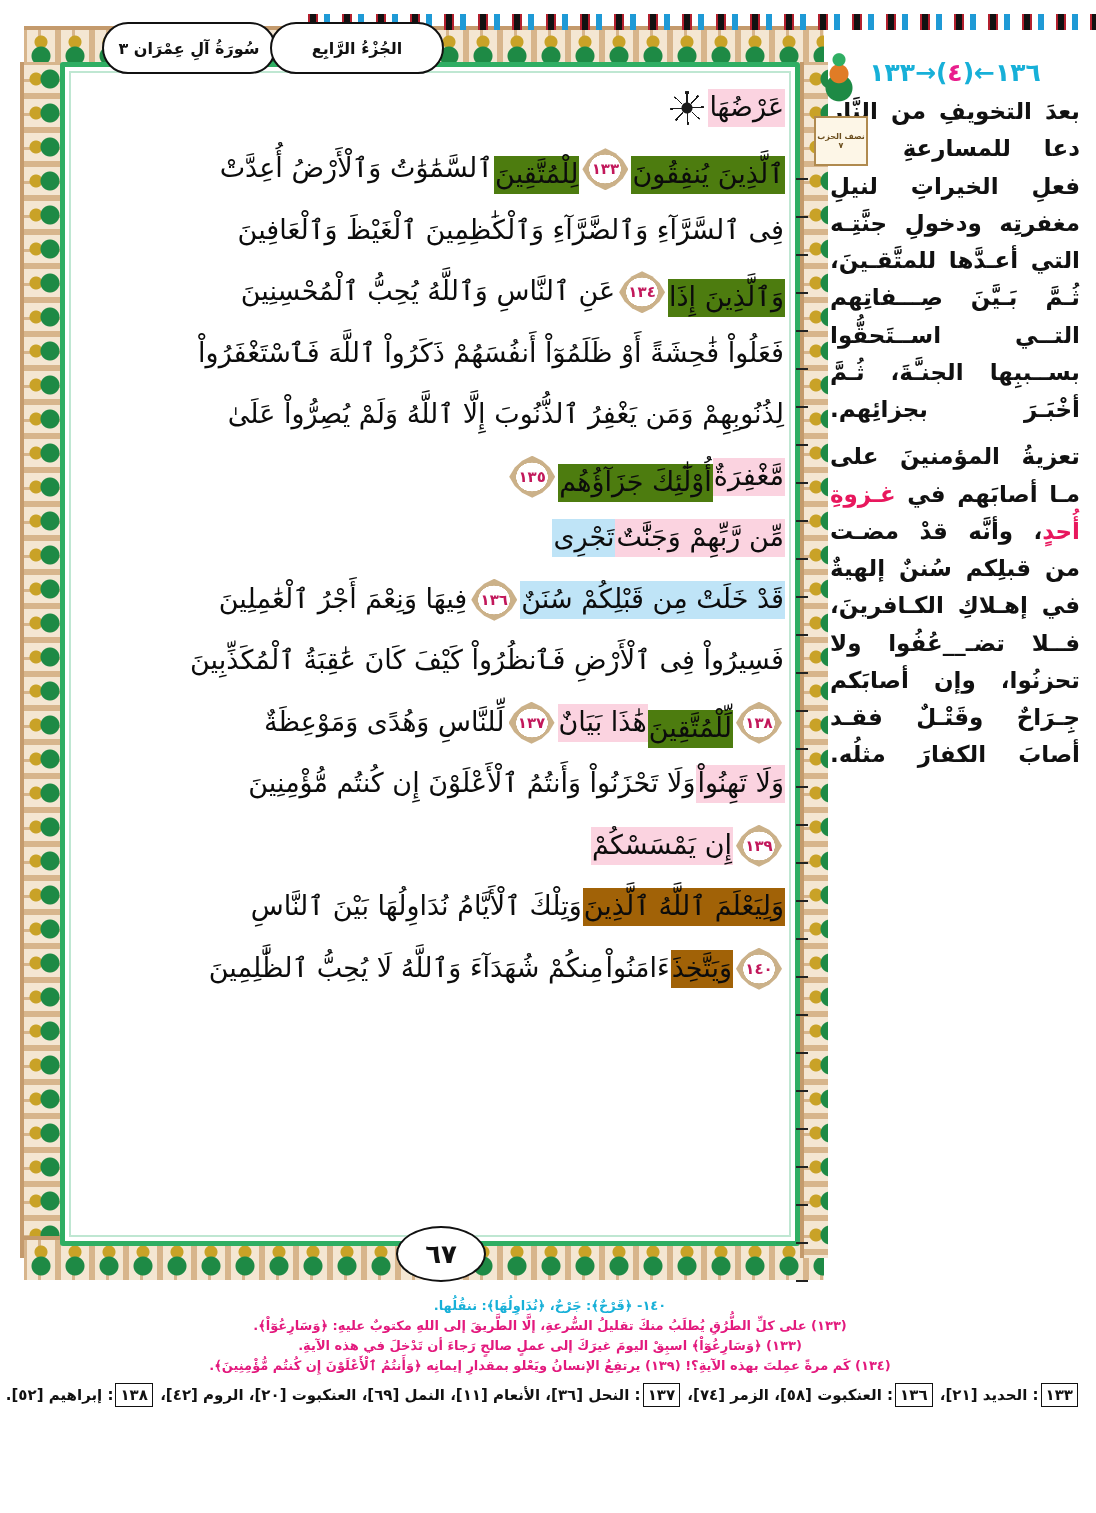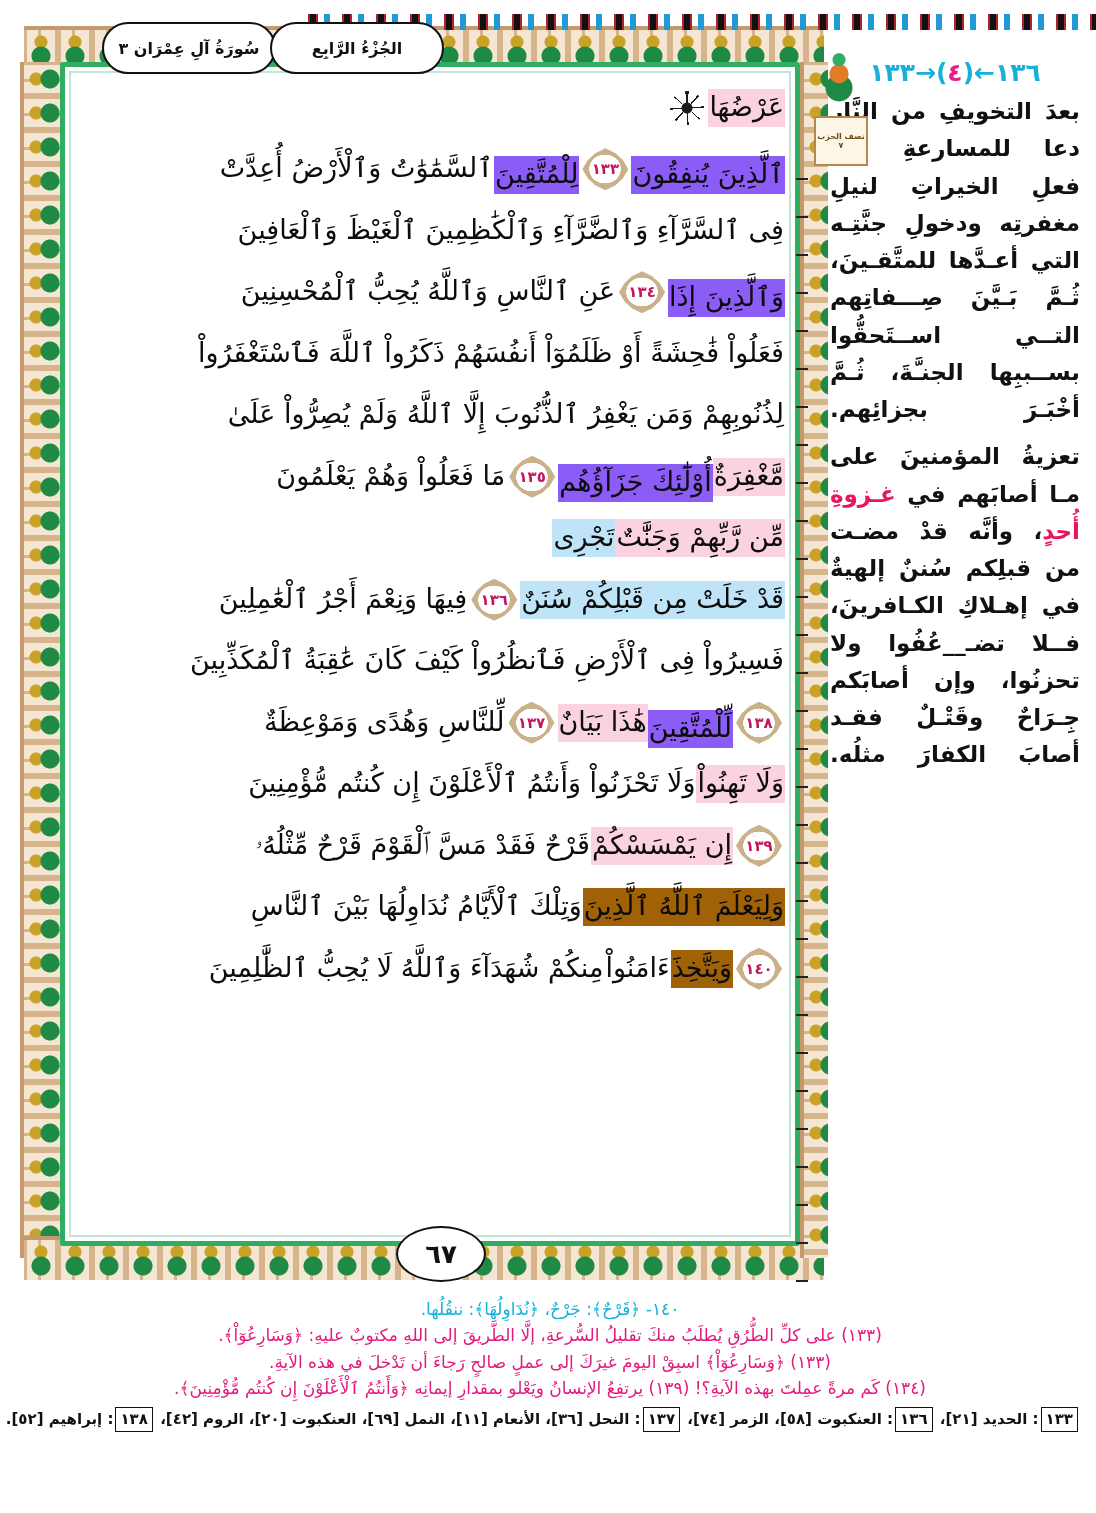--- a/index.html
+++ b/index.html
@@ -78,21 +78,21 @@
     display:flex;align-items:center;justify-content:flex-start;
     direction:rtl;white-space:nowrap;overflow:visible;
   }
   .qline .seg{
     font-family:"DejaVu Sans","Liberation Sans",sans-serif;
     font-size:27px;line-height:1.05;color:#0c0c0c;font-weight:500;
     padding:4px 1px 6px 1px;
   }
   
   .hl-pink{background:#fbd3e0;}
-  .hl-yellow{background:#8b5cf6;margin-top:12px;}
+  .hl-yellow{background:#4d7c0f;margin-top:12px;}
   .hl-blue{background:#bfe4f7;}
   .hl-green{background:#a16207;}
   .hl-none{background:transparent;}
   .band-blue{position:absolute;left:0;right:0;background:#d9eefb;z-index:-1;}
 
   
   .ayah-num{
     display:inline-flex;align-items:center;justify-content:center;
     width:46px;height:42px;margin:0 3px;position:relative;flex:0 0 auto;
     color:#c2185b;font-size:15px;font-weight:700;
@@ -166,21 +166,21 @@
     position:absolute;left:-28px;top:-16px;width:58px;height:128px;
     border:2.5px solid #111;border-radius:28px;background:#fff;z-index:-1;
   }
 
   
   #footnotes{
     position:absolute;left:20px;top:1296px;width:1060px;
     direction:rtl;text-align:center;
   }
   .fn-line{
-    font-size:17px;font-weight:400;color:#e3197d;line-height:1.55;
+    font-size:13px;font-weight:700;color:#e3197d;line-height:1.55;
     white-space:nowrap;
   }
   .fn-line.teal{color:#17b0d8;}
   .xref-line{
     margin-top:6px;font-size:15px;color:#111;font-weight:700;
     direction:rtl;text-align:center;white-space:nowrap;line-height:1.5;
   }
   .xref-tag{
     display:inline-block;border:1.6px solid #111;padding:0 4px;margin:0 2px;
   }
@@ -232,21 +232,20 @@
         </div>
         <div class="qline">
           <span class="seg hl-none">لِذُنُوبِهِمْ وَمَن يَغْفِرُ ٱلذُّنُوبَ إِلَّا ٱللَّهُ وَلَمْ يُصِرُّواْ عَلَىٰ</span>
         </div>
         <div class="qline">
           <span class="seg hl-pink">مَّغْفِرَةٌ</span>
           <span class="seg hl-yellow">أُوْلَٰٓئِكَ جَزَآؤُهُم</span>
           <span class="ayah-num">
             <span>١٣٥</span>
           </span>
-          <span class="seg hl-none">مَا فَعَلُواْ وَهُمْ يَعْلَمُونَ</span>
         </div>
         <div class="qline">
           <div class="band-blue" style="top: 0px; bottom: 0px;"></div>
           <span class="seg hl-pink">مِّن رَّبِّهِمْ وَجَنَّٰتٌ</span>
           <span class="seg hl-blue">تَجْرِى</span>
         </div>
         <div class="qline">
           <div class="band-blue" style="top: 0px; bottom: 0px;"></div>
           <span class="seg hl-blue">قَدْ خَلَتْ مِن قَبْلِكُمْ سُنَنٌ</span>
           <span class="ayah-num">
@@ -274,21 +273,20 @@
           <div class="band-blue" style="top: 0px; bottom: 0px;"></div>
           <span class="seg hl-pink">وَلَا تَهِنُواْ</span>
           <span class="seg hl-none">وَلَا تَحْزَنُواْ وَأَنتُمُ ٱلْأَعْلَوْنَ إِن كُنتُم مُّؤْمِنِينَ</span>
         </div>
         <div class="qline">
           <div class="band-blue" style="top: 0px; bottom: 0px;"></div>
           <span class="ayah-num">
             <span>١٣٩</span>
           </span>
           <span class="seg hl-pink">إِن يَمْسَسْكُمْ</span>
-          <span class="seg hl-none">قَرْحٌ فَقَدْ مَسَّ ٱلْقَوْمَ قَرْحٌ مِّثْلُهُۥ</span>
         </div>
         <div class="qline">
           <div class="band-blue" style="top: 0px; bottom: 0px;"></div>
           <span class="seg hl-green">وَلِيَعْلَمَ ٱللَّهُ ٱلَّذِينَ</span>
           <span class="seg hl-none">وَتِلْكَ ٱلْأَيَّامُ نُدَاوِلُهَا بَيْنَ ٱلنَّاسِ</span>
         </div>
         <div class="qline">
           <span class="ayah-num">
             <span>١٤٠</span>
           </span>

